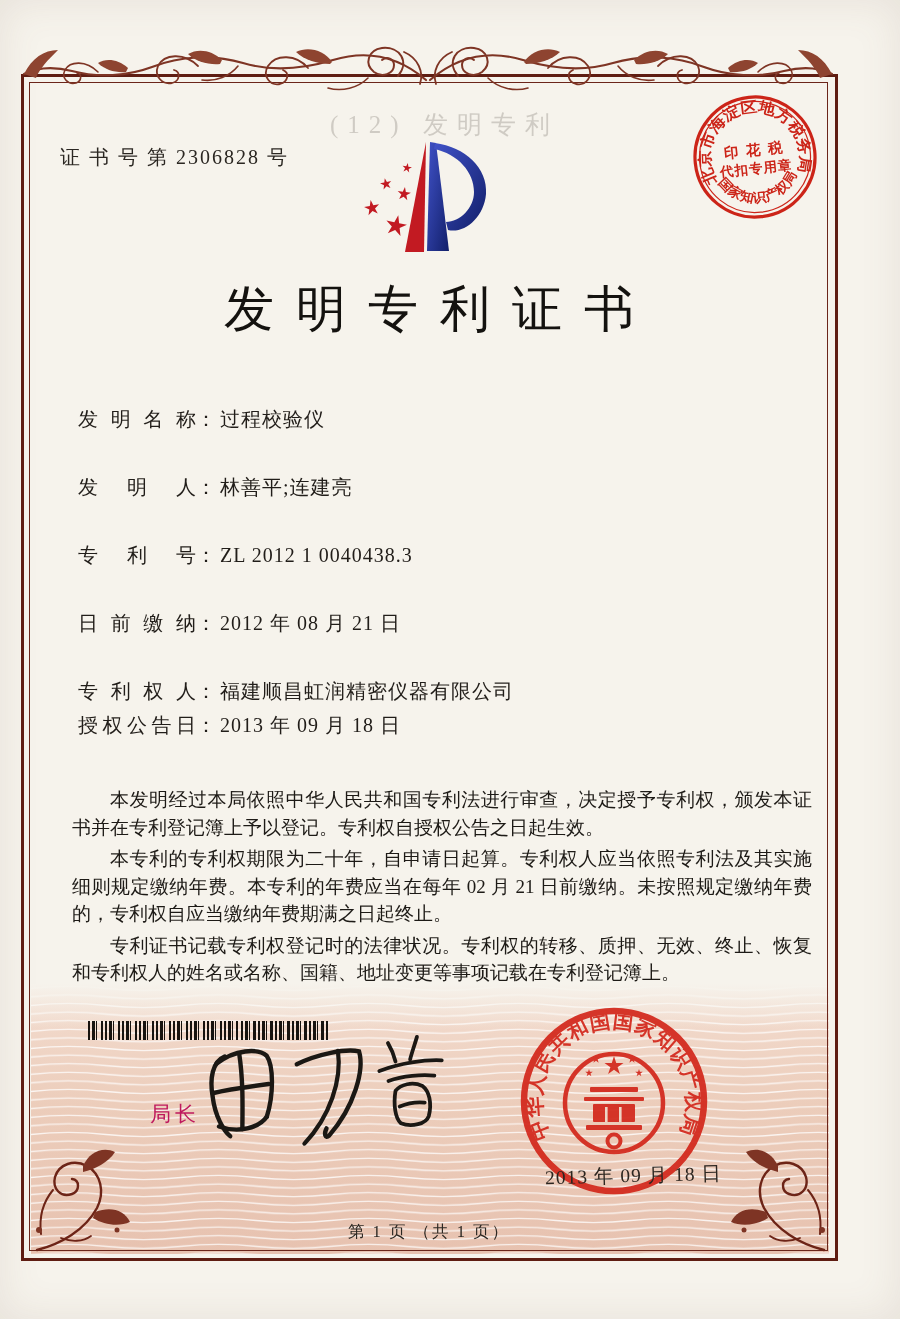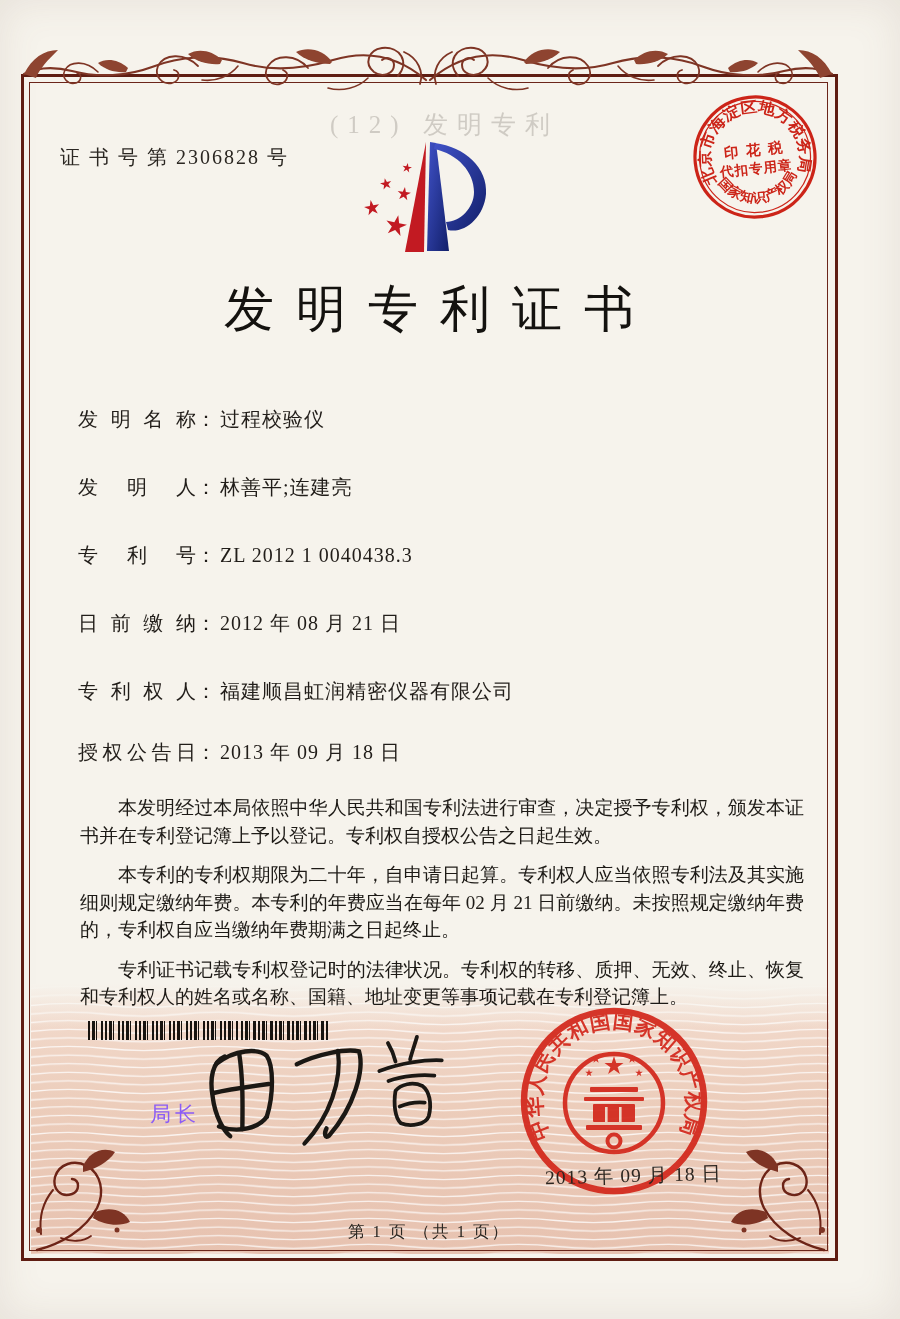--- a/index.html
+++ b/index.html
@@ -25,26 +25,26 @@
   .logo{left:350px;top:134px;z-index:4;}
   .stamp{left:690px;top:92px;z-index:4;}
   .title{left:0;top:276px;width:858px;text-align:center;text-indent:22px;font-size:50px;
          font-weight:400;letter-spacing:22px;color:#14120f;z-index:4;}
   .field-row{position:absolute;left:78px;font-size:20px;color:#211d19;white-space:nowrap;z-index:4;}
   .f-label{display:inline-block;width:118px;text-align:justify;text-align-last:justify;vertical-align:bottom;}
   .f-colon{display:inline-block;}
   .f-value{padding-left:4px;letter-spacing:1px;}
   .body-text{left:68px;top:782px;width:748px;font-size:19px;line-height:27.5px;
              text-align:justify;color:#1d1a16;z-index:4;}
-  .body-text p{margin:12px;text-indent:2em;}
+  .body-text p{margin:4px;text-indent:2em;}
   .barcode{left:88px;top:1021px;width:240px;height:19px;z-index:4;
     background:repeating-linear-gradient(90deg,#17130f 0 2px,transparent 2px 3.5px,
       #17130f 3.5px 6.5px,transparent 6.5px 8px,#17130f 8px 9px,transparent 9px 12.5px,
       #17130f 12.5px 14.5px,transparent 14.5px 17px);}
-  .director{left:150px;top:1100px;font-size:21px;letter-spacing:4px;color:#8b5cf6;z-index:5;}
+  .director{left:150px;top:1100px;font-size:21px;letter-spacing:4px;color:#be185d;z-index:5;}
   .sig{left:196px;top:1024px;width:252px;height:140px;z-index:5;}
   .seal{left:513px;top:1000px;width:202px;height:202px;z-index:4;}
   .seal-date{left:545px;top:1162px;font-size:19.5px;letter-spacing:1px;color:#2c2620;
              transform:rotate(-1.5deg);z-index:5;white-space:nowrap;}
   .footer{left:0;top:1221px;width:858px;text-align:center;font-size:16.5px;
           letter-spacing:2px;color:#2b2722;z-index:4;}
 </style>
 </head>
 <body>
 
@@ -164,21 +164,21 @@
   </div>
   <div class="abs field-row" style="top:542px">
     <span class="f-label">专　利　号</span><span class="f-colon">：</span><span class="f-value">ZL 2012 1 0040438.3</span>
   </div>
   <div class="abs field-row" style="top:610px">
     <span class="f-label">日前缴纳</span><span class="f-colon">：</span><span class="f-value">2012 年 08 月 21 日</span>
   </div>
   <div class="abs field-row" style="top:678px">
     <span class="f-label">专 利 权 人</span><span class="f-colon">：</span><span class="f-value">福建顺昌虹润精密仪器有限公司</span>
   </div>
-  <div class="abs field-row" style="top:739px">
+  <div class="abs field-row" style="top:712px">
     <span class="f-label">授权公告日</span><span class="f-colon">：</span><span class="f-value">2013 年 09 月 18 日</span>
   </div>
 
   <div class="abs body-text">
     <p>本发明经过本局依照中华人民共和国专利法进行审查，决定授予专利权，颁发本证书并在专利登记簿上予以登记。专利权自授权公告之日起生效。</p>
     <p>本专利的专利权期限为二十年，自申请日起算。专利权人应当依照专利法及其实施细则规定缴纳年费。本专利的年费应当在每年 02 月 21 日前缴纳。未按照规定缴纳年费的，专利权自应当缴纳年费期满之日起终止。</p>
     <p>专利证书记载专利权登记时的法律状况。专利权的转移、质押、无效、终止、恢复和专利权人的姓名或名称、国籍、地址变更等事项记载在专利登记簿上。</p>
   </div>
 
   <div class="abs barcode"></div>

